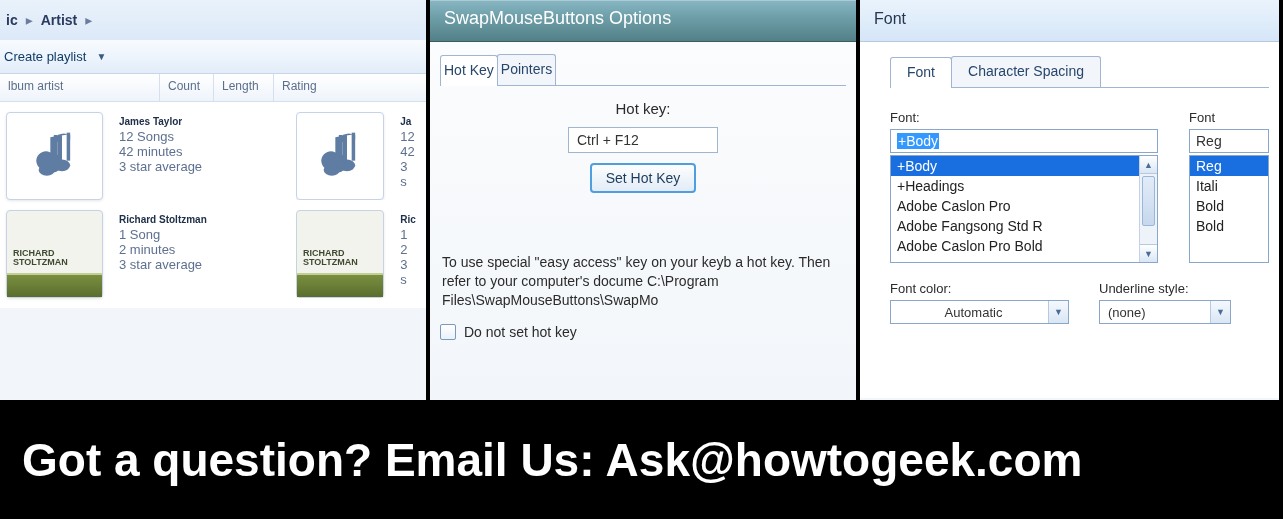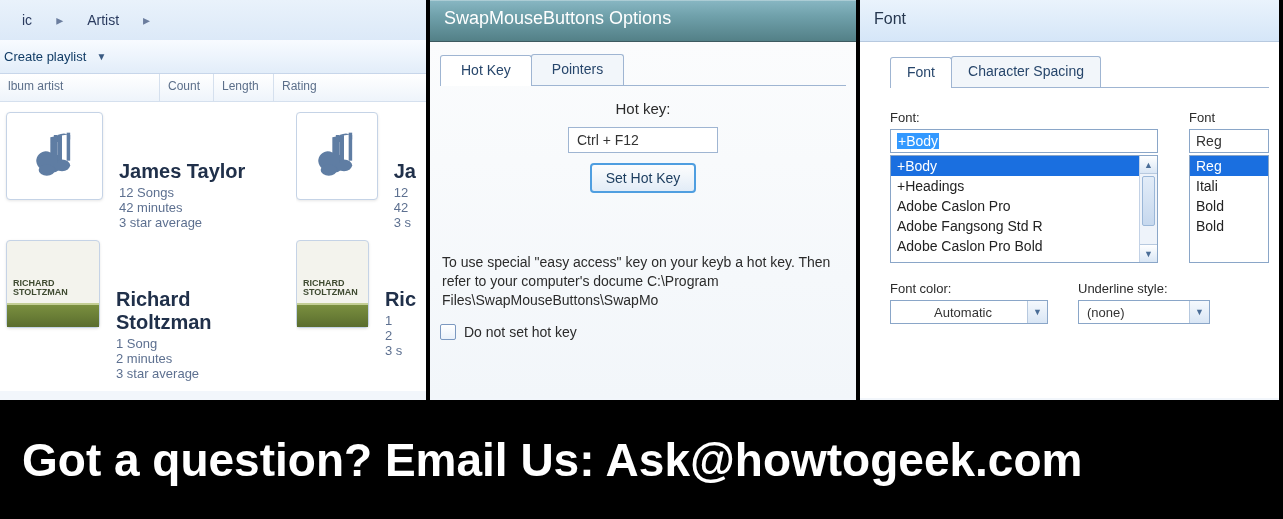--- a/index.html
+++ b/index.html
@@ -31,21 +31,21 @@
   
   .p1-top {
     background: linear-gradient(#e9f2fb, #dce9f8);
     height: 40px;
     padding-left: 0;
     display: flex;
     align-items: center;
     font-size: 14px;
     color: #2a3b5f;
   }
-  .p1-top .crumb { padding: 0 22px; }
+  .p1-top .crumb { padding: 0 6px; font-weight: bold; }
   .p1-top .sep { color: #6b7d9e; padding: 0 2px; }
   .p1-toolbar {
     background: linear-gradient(#f8fbff, #e2edf9);
     border-bottom: 1px solid #c7d6ea;
     height: 34px;
     display: flex;
     align-items: center;
     padding-left: 4px;
     color: #113c66;
   }
@@ -104,21 +104,21 @@
   .art-bottom {
     position: absolute; bottom:0; left:0; right:0;
     height: 24px;
     background: linear-gradient(#7a8f3f, #5a6d2e);
     border-top: 2px solid #c3ce94;
   }
   .meta {
     margin-left: 16px;
     padding-top: 4px;
   }
-  .meta .artist { font-weight: 600; color: #20304a; font-size: 20px; margin-bottom: 2px; margin-top: 44px; }
+  .meta .artist { font-weight: 600; color: #20304a; font-size: 10px; margin-bottom: 2px; }
   .meta .line { font-size: 13px; color: #5d7090; }
 
   
   .win-title {
     background: linear-gradient(#88b7c3, #6fa0aa 40%, #538087);
     height: 42px;
     color: #fff;
     font-size: 18px;
     padding: 8px 14px 0;
     border-bottom: 1px solid #3d5a60;
@@ -132,21 +132,21 @@
   .tabstrip {
     display: flex;
     border-bottom: 1px solid #9fb5d2;
     height: 32px;
     margin-bottom: 14px;
   }
   .tabstrip .tab {
     border: 1px solid #9fb5d2;
     border-bottom: none;
     border-radius: 3px 3px 0 0;
-    padding: 6px 20px;
+    padding: 6px 3px;
     font-size: 14px;
     background: #f2f6fa;
     color: #27466b;
     margin-right: -1px;
   }
   .tabstrip .tab.active {
     background: #fff;
     position: relative;
     top: 1px;
     font-weight: 500;
@@ -296,21 +296,21 @@
   .row-controls {
     display: flex;
     gap: 30px;
     margin-top: 18px;
   }
   .ctrl { }
   .combo {
     display: flex;
     border: 1px solid #8aa6c8;
     background: #fff;
-    width: 158px;
+    width: 179px;
     height: 24px;
     align-items: center;
   }
   .combo span { flex: 1; padding-left: 8px; font-size: 13px; text-align: center; }
   .combo .cb-btn {
     width: 20px; height: 100%;
     border-left: 1px solid #b7c9df;
     background: linear-gradient(#f5f9fd,#d9e6f5);
     display:flex; align-items:center; justify-content:center;
     font-size: 9px; color: #4a6d97;

